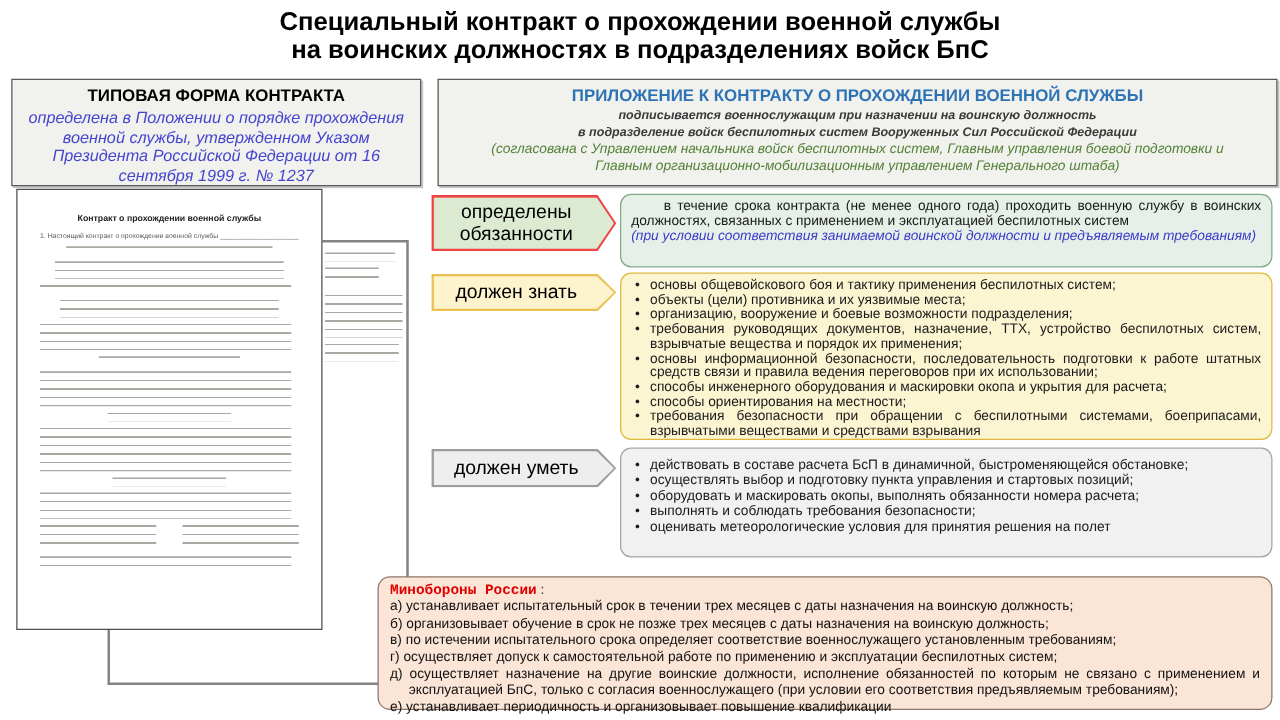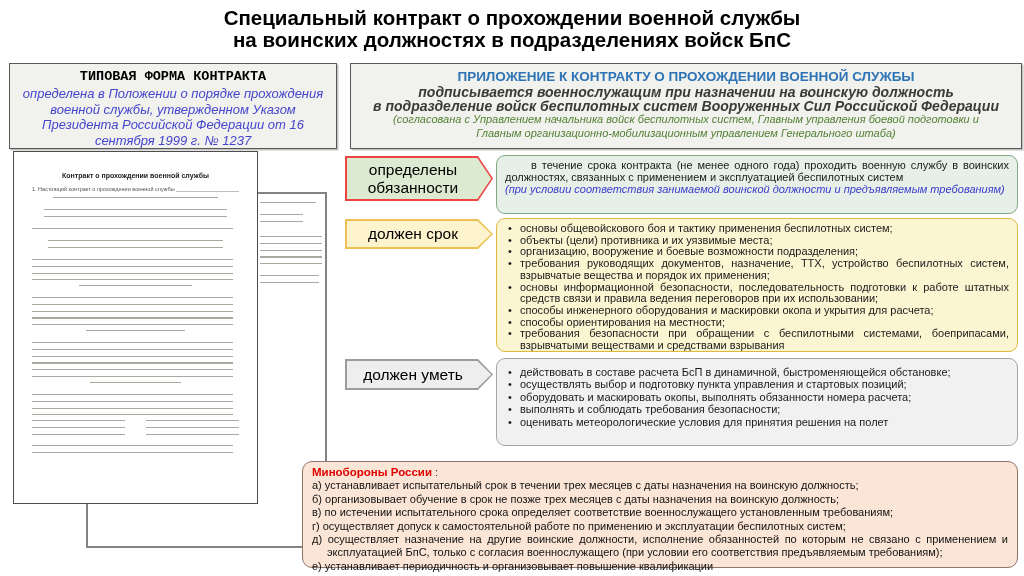--- a/index.html
+++ b/index.html
@@ -14,24 +14,24 @@
     font-weight:bold; font-size:20.5px; line-height:22px; color:#000;
   }
   
   .top-box {
     position:absolute; top:63px; height:86px; background:#f1f1ee;
     border:1.5px solid #585858; box-shadow:1.5px 1.5px 0 rgba(120,120,120,.45);
     padding:5px 8px 4px; text-align:center;
   }
   .box-typical { left:9px; width:328px; }
   .box-appendix { left:350px; width:672px; }
-  .typical-heading { font-weight:bold; font-size:13.5px; color:#000; margin-bottom:2px;font-family:Liberation Mono, monospace; }
+  .typical-heading { font-weight:bold; font-size:13.5px; color:#000; margin-bottom:2px; }
   .typical-body { font-style:italic; font-size:13px; line-height:15.5px; color:#4545cf; }
   .appendix-heading { font-weight:bold; font-size:13.5px; color:#2e74b5; margin-bottom:2px; }
-  .appendix-sub { font-style:italic; font-weight:bold; font-size:14px; line-height:13.5px; color:#3a3a3a; }
+  .appendix-sub { font-style:italic; font-weight:bold; font-size:10px; line-height:13.5px; color:#3a3a3a; }
   .appendix-note { font-style:italic; font-size:11px; line-height:13.5px; color:#538135; }
   
   .page { position:absolute; background:#fff; }
   .page-2 { left:86px; top:192px; width:241px; height:356px; border:2px solid #838383; z-index:1; }
   .page-1 { left:13px; top:151px; width:245px; height:353px; border:1.5px solid #4d4d4d; z-index:2; padding:20px 18px 10px; }
   .p1-title { text-align:center; font-weight:bold; font-size:7px; color:#222; margin-bottom:7px; }
   .p1-open { font-size:5.5px; color:#555; margin-bottom:5px; white-space:nowrap; overflow:hidden; }
   .tl {
     background-image:repeating-linear-gradient(to bottom,#a9a9a2 0,#a9a9a2 1.2px,transparent 1.2px,transparent 6.8px);
     margin-bottom:5px;
@@ -70,21 +70,21 @@
   .cbox p.note { font-style:italic; color:#3a3acc; }
   ul.blist { list-style:none; }
   ul.blist li { position:relative; padding-left:15px; text-align:justify; }
   ul.blist li::before { content:"\2022"; position:absolute; left:3px; }
   
   .ministry {
     position:absolute; left:302px; top:461px; width:716px; height:107px; z-index:4;
     background:#fbe5d6; border:1.5px solid #8d756a; border-radius:10px;
     padding:4px 9px; font-size:11px; line-height:13.4px; color:#111;
   }
-  .ministry-heading { font-weight:bold; color:#e10000; font-size:11.5px; display:inline; }
+  .ministry-heading { font-weight:bold; color:#e10000; font-size:11.5px; display:inline;font-family:Liberation Mono, monospace; }
   .ministry-colon { display:inline; color:#333; }
   ul.mlist { list-style:none; }
   ul.mlist li { padding-left:15px; text-indent:-15px; text-align:justify; }
 </style>
 </head>
 <body>
 
 <div class="slide">
 
   <div class="slide-title">
@@ -136,21 +136,21 @@
       <div class="tl" style="height:20px;width:45%;margin-bottom:0;"></div>
       <div class="tl" style="height:20px;width:45%;margin-bottom:0;"></div>
     </div>
     <div class="tl" style="height:13px;width:97%;"></div>
   </div>
 
   <div class="flag flag-duties">
     <div class="flag-inner">определены обязанности</div>
   </div>
   <div class="flag flag-know">
-    <div class="flag-inner">должен срок</div>
+    <div class="flag-inner">должен знать</div>
   </div>
   <div class="flag flag-able">
     <div class="flag-inner">должен уметь</div>
   </div>
 
   <div class="cbox cbox-duties">
     <p class="main">в течение срока контракта (не менее одного года) проходить военную службу в воинских должностях, связанных с применением и эксплуатацией беспилотных систем</p>
     <p class="note">(при условии соответствия занимаемой воинской должности и предъявляемым требованиям)</p>
   </div>
 

